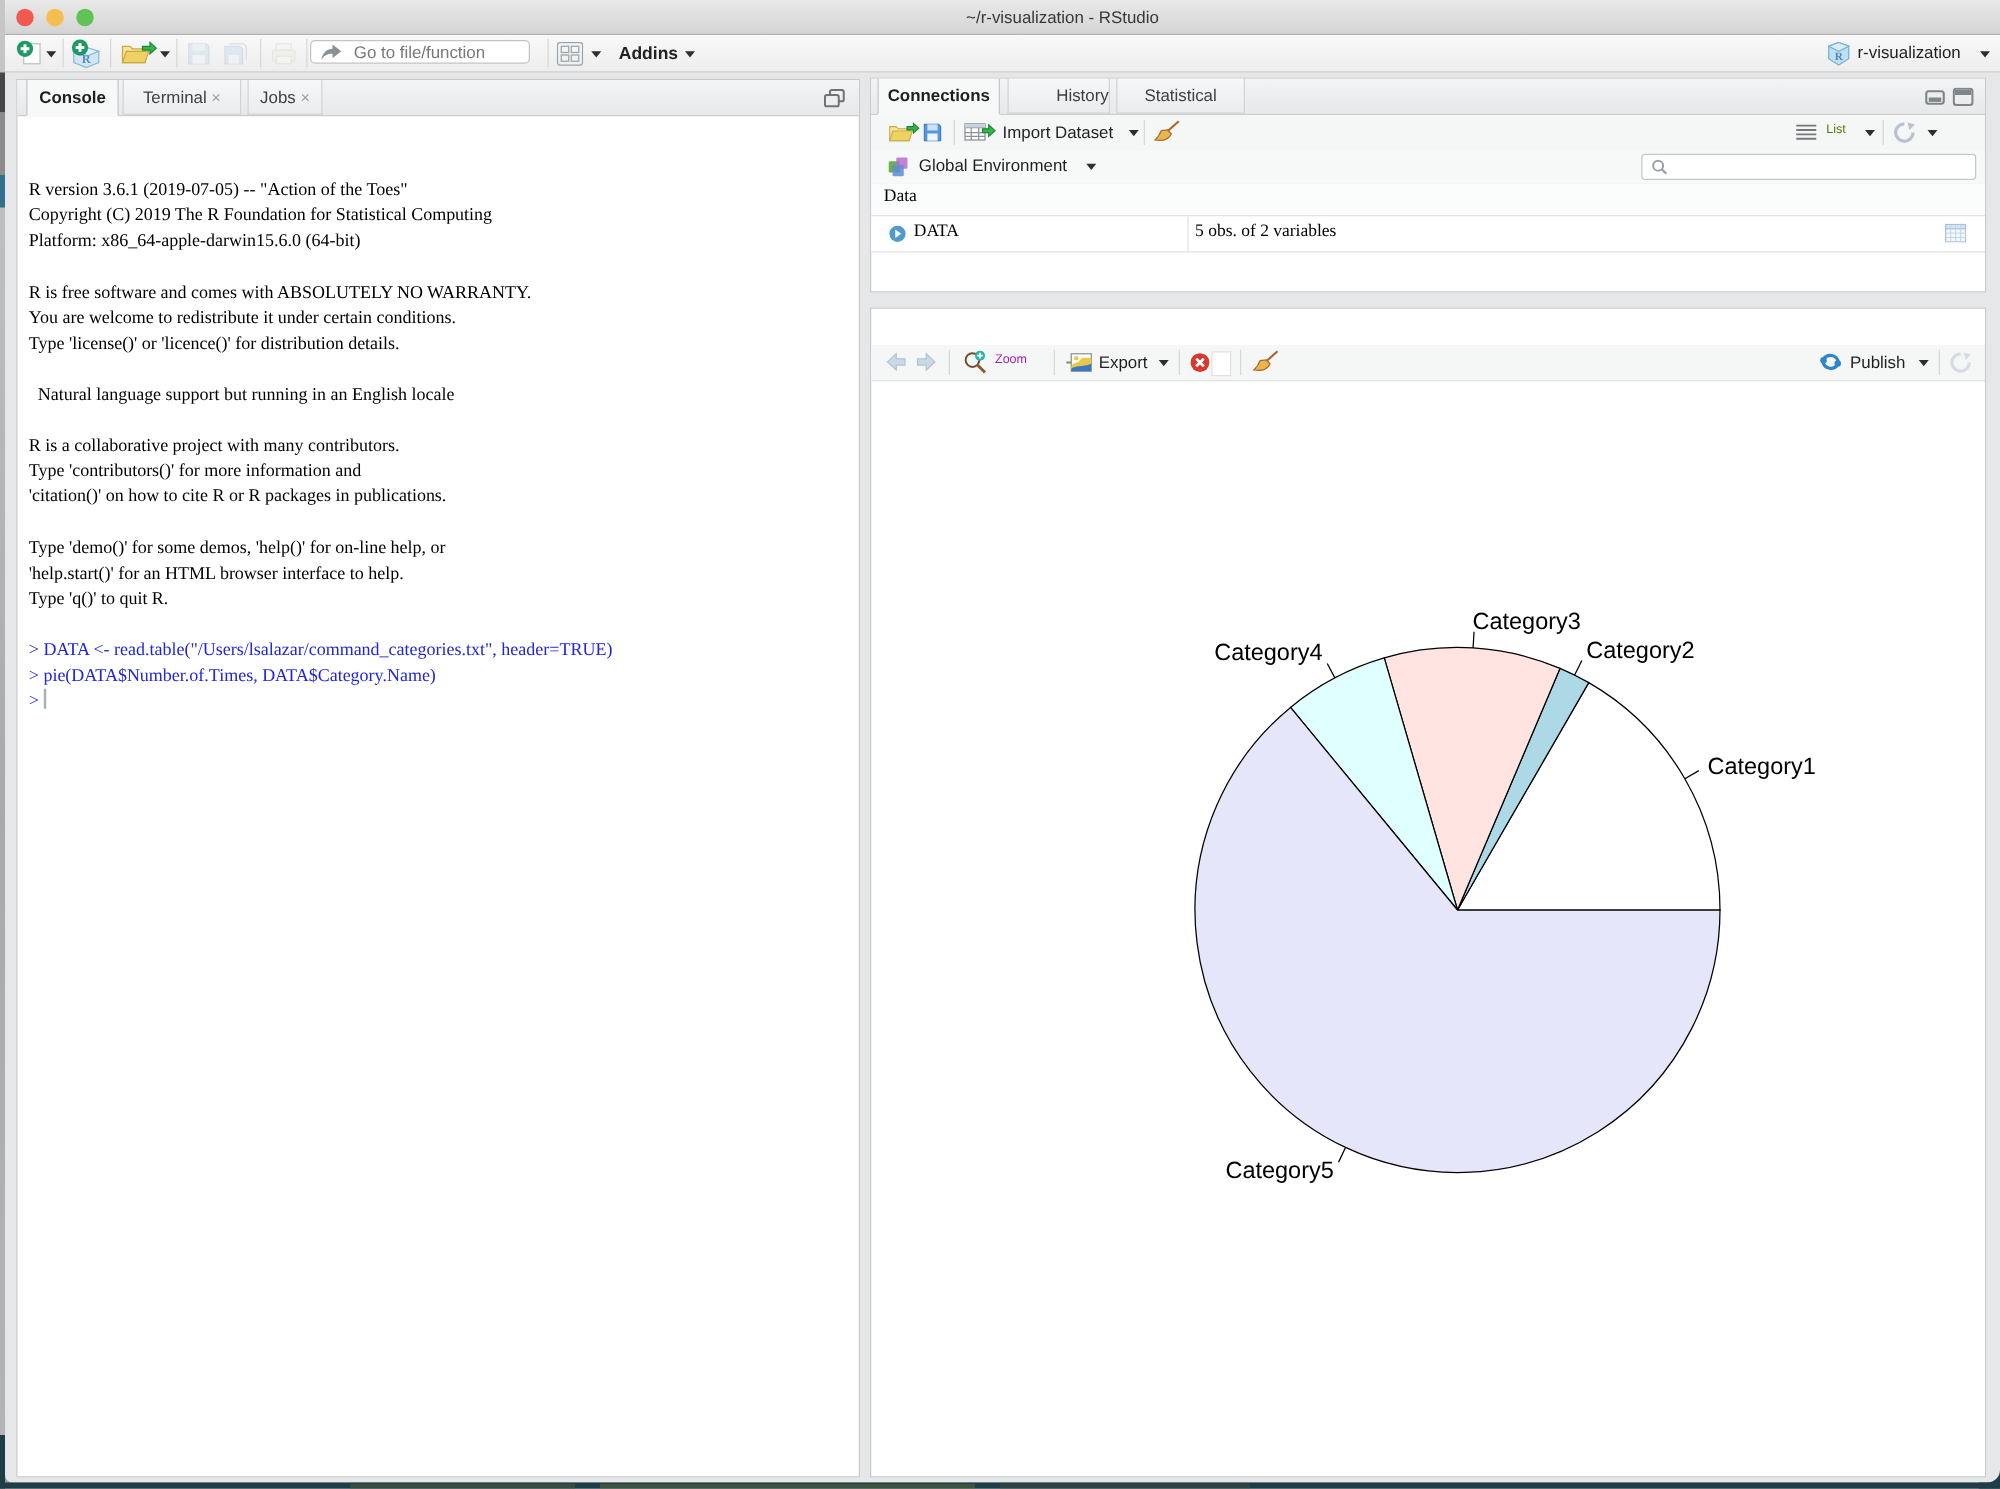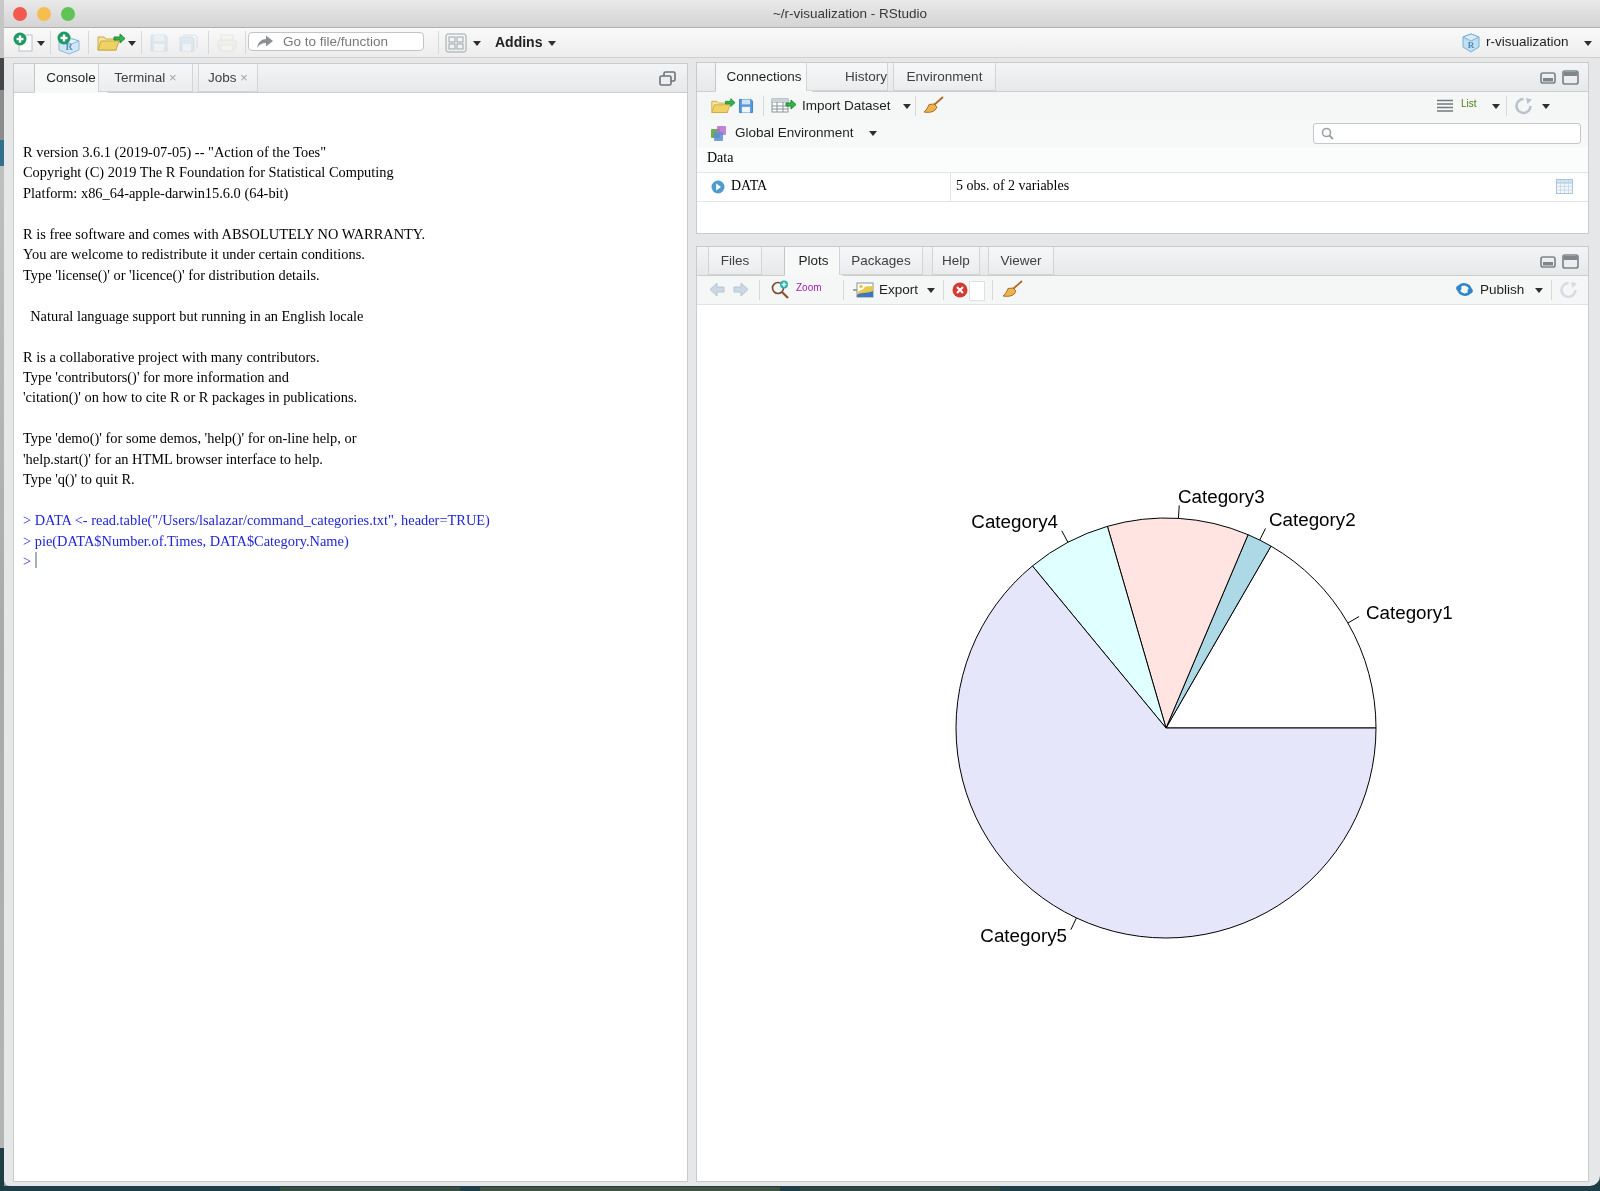--- a/index.html
+++ b/index.html
@@ -23,21 +23,21 @@
   .caret{width:0;height:0;border-left:4.5px solid transparent;
      border-right:4.5px solid transparent;border-top:5.5px solid #2e2e2e;}
   
   .pane{background:#ffffff;border:1px solid #c8cacb;}
   .tabstrip{left:0;top:0;width:100%;height:29px;
     background:linear-gradient(#f3f4f5,#e6e8e9);
     border-bottom:1px solid #cbcdce;box-sizing:border-box;}
   .tab{top:0;height:27px;line-height:27px;font-size:13.5px;color:#404040;
     text-align:center;border:1px solid #d2d4d5;border-top:none;background:linear-gradient(#f6f7f8,#eaecee);}
   .tab.active{background:#f7f8f8;border:1px solid #c4c6c7;border-top:none;
-    border-bottom:1px solid #f7f8f8;height:28px;font-weight:normal;color:#1f1f1f;margin-left:13px;}
+    border-bottom:1px solid #f7f8f8;height:28px;font-weight:bold;color:#1f1f1f;}
   .tabx{color:#9da2a5;font-weight:normal;font-size:13px;}
   .toolrow{background:#f5f7f7;border-bottom:1px solid #e0e2e3;}
   .mono{font-family:Liberation Serif, serif;}
 </style>
 </head>
 <body>
 <div class="abs" style="left:1583px;top:1172px;width:17px;height:19px;background:#1e3d46;"></div>
 <div class="abs" id="win">
   <div class="abs" id="titlebar">
     <div class="abs tl" style="left:9px;background:#f25a50;"></div>
@@ -150,21 +150,21 @@
 Type 'q()' to quit R.
 
 <span style="color:#2025d8;">&gt; DATA &lt;- read.table("/Users/lsalazar/command_categories.txt", header=TRUE)
 &gt; pie(DATA$Number.of.Times, DATA$Category.Name)
 &gt; </span><span style="display:inline-block;width:2px;height:16px;background:#a3b2bc;vertical-align:-2px;"></span></pre>
   </div>
   <div class="abs pane" id="envpane" style="left:692px;top:62px;width:891px;height:170px;">
     <div class="abs tabstrip">
       <div class="abs tab active" style="left:5px;width:96px;">Connections</div>
       <div class="abs tab" style="left:109px;width:80px;text-align:right;">History</div>
-      <div class="abs tab" style="left:196px;width:101px;">Environment</div>
+      <div class="abs tab" style="left:196px;width:101px;">Statistical</div>
       <svg class="abs" style="left:843px;top:9px;" width="16" height="12" viewBox="0 0 16 12">
         <rect x="1" y="1" width="14" height="10" rx="2" fill="none" stroke="#7e868b" stroke-width="1.7"></rect>
         <rect x="3" y="6" width="10" height="3.5" fill="#7e868b"></rect>
       </svg>
       <svg class="abs" style="left:865px;top:7px;" width="17" height="15" viewBox="0 0 17 15">
         <rect x="1" y="1" width="15" height="13" rx="2" fill="none" stroke="#7e868b" stroke-width="1.7"></rect>
         <rect x="2" y="2" width="13" height="4" fill="#7e868b"></rect>
       </svg>
     </div>
     <div class="abs toolrow" style="left:0;top:29px;width:100%;height:28px;">
@@ -230,35 +230,20 @@
       <div class="abs" style="left:253px;top:0;width:1px;height:28px;background:#e2e4e5;"></div>
       <div class="abs mono" style="left:259px;top:5px;font-size:14px;color:#000;">5 obs. of 2 variables</div>
       <svg class="abs" style="left:859px;top:6px;" width="17" height="15" viewBox="0 0 17 15">
         <rect x="0.5" y="0.5" width="16" height="14" fill="#f2f7fb" stroke="#a8c4dd"></rect>
         <rect x="0.5" y="0.5" width="16" height="3.5" fill="#d4e5f2" stroke="#a8c4dd"></rect>
         <path d="M4.5 1 L4.5 14 M8.5 1 L8.5 14 M12.5 1 L12.5 14 M0.5 7.5 L16.5 7.5 M0.5 11 L16.5 11" stroke="#c2d6e7" stroke-width="0.8"></path>
       </svg>
     </div>
   </div>
   <div class="abs pane" id="plotpane" style="left:692px;top:246px;width:891px;height:934px;">
-    <div class="abs tabstrip">
-      <div class="abs tab" style="left:11px;width:52px;">Files</div>
-      <div class="abs tab active" style="left:74px;width:57px;">Plots</div>
-      <div class="abs tab" style="left:142px;width:82px;">Packages</div>
-      <div class="abs tab" style="left:235px;width:46px;">Help</div>
-      <div class="abs tab" style="left:291px;width:64px;">Viewer</div>
-      <svg class="abs" style="left:843px;top:9px;" width="16" height="12" viewBox="0 0 16 12">
-        <rect x="1" y="1" width="14" height="10" rx="2" fill="none" stroke="#7e868b" stroke-width="1.7"></rect>
-        <rect x="3" y="6" width="10" height="3.5" fill="#7e868b"></rect>
-      </svg>
-      <svg class="abs" style="left:865px;top:7px;" width="17" height="15" viewBox="0 0 17 15">
-        <rect x="1" y="1" width="15" height="13" rx="2" fill="none" stroke="#7e868b" stroke-width="1.7"></rect>
-        <rect x="2" y="2" width="13" height="4" fill="#7e868b"></rect>
-      </svg>
-    </div>
     <div class="abs toolrow" style="left:0;top:29px;width:100%;height:28px;">
       <svg class="abs" style="left:12px;top:6px;" width="16" height="15" viewBox="0 0 16 15">
         <path d="M8 1 L1 7.5 L8 14 L8 10 L15 10 L15 5 L8 5 Z" fill="#ccd9e4" stroke="#b4c4d2"></path>
       </svg>
       <svg class="abs" style="left:36px;top:6px;" width="16" height="15" viewBox="0 0 16 15">
         <path d="M8 1 L15 7.5 L8 14 L8 10 L1 10 L1 5 L8 5 Z" fill="#ccd9e4" stroke="#b4c4d2"></path>
       </svg>
       <div class="abs sep" style="left:62px;top:4px;height:20px;"></div>
       <svg class="abs" style="left:73px;top:4px;" width="20" height="20" viewBox="0 0 20 20">
         <circle cx="8" cy="8" r="5.5" fill="#eef6f8" stroke="#7b4a2d" stroke-width="1.6"></circle>

